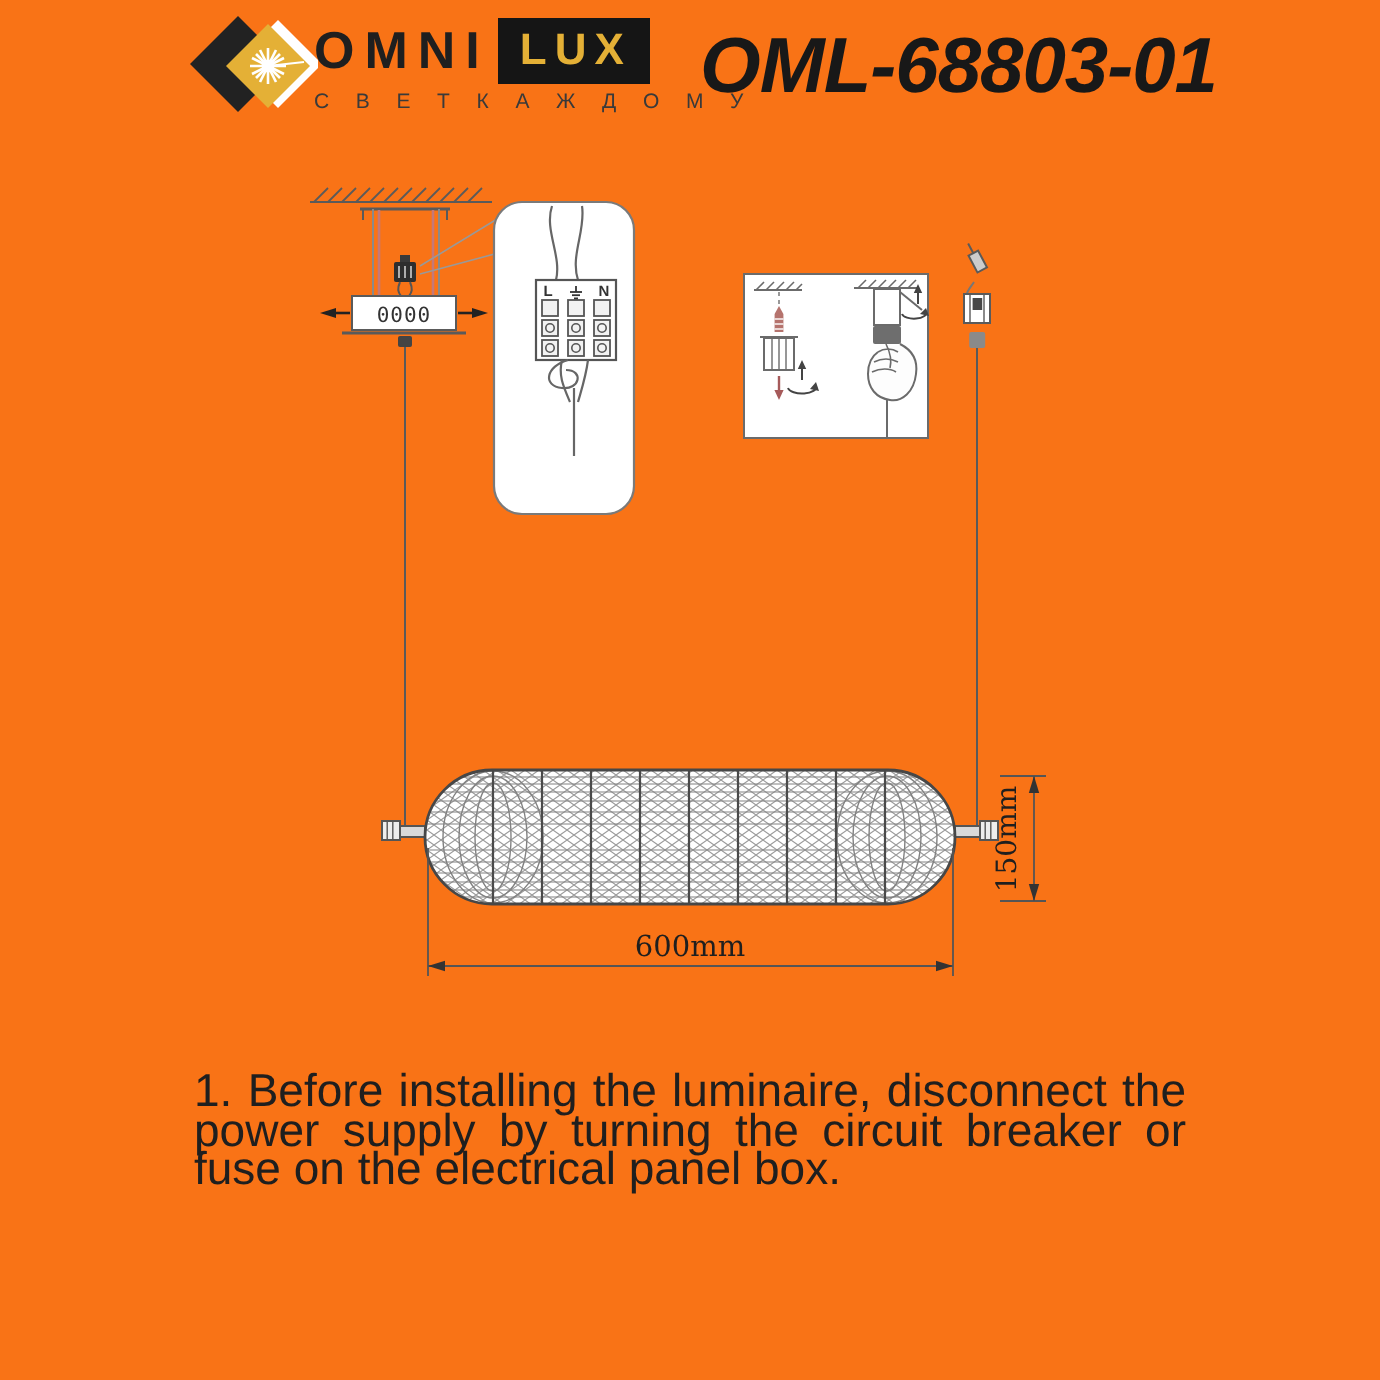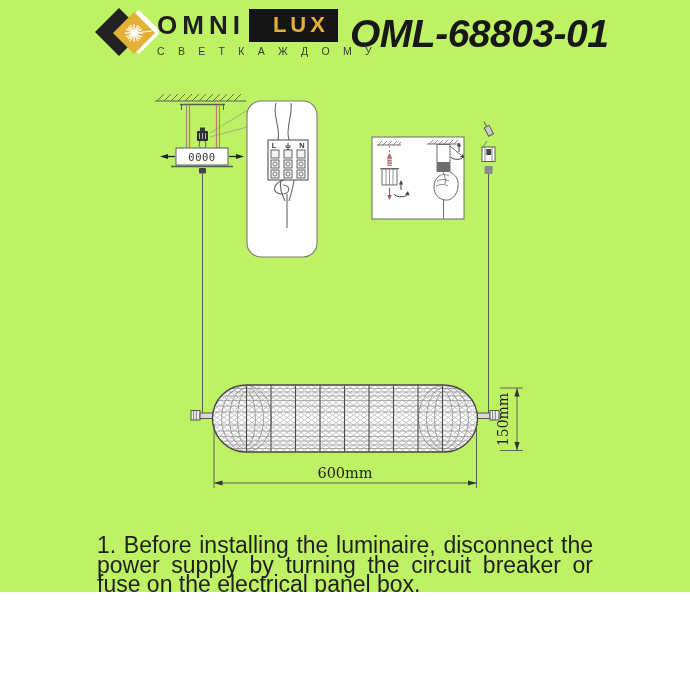--- a/index.html
+++ b/index.html
@@ -1,24 +1,24 @@
 <!DOCTYPE html>
 <html><head>
 <meta charset="utf-8">
 <style>
   html,body{margin:0;padding:0;background:#ffffff;}
-  .page{position:relative;width:690px;height:592px;background:#bef264;overflow:hidden;
+  .page{position:relative;width:690px;height:690px;background:#f97316;overflow:hidden;
         font-family:"Liberation Sans",sans-serif;color:#1d1d1d;}
   
   .logo-icon{position:absolute;left:93px;top:4px;width:66px;height:56px;}
   .brand{position:absolute;left:157px;top:9px;}
   .brand-row{display:flex;align-items:center;}
   .brand-omni{font-size:26px;font-weight:600;letter-spacing:5px;color:#1f1f1f;}
   .brand-lux{display:inline-block;margin-left:4px;background:#151515;color:#e4b036;
-             font-size:22px;font-weight:700;letter-spacing:4px;padding:3px 9px 4px 24px;}
+             font-size:22px;font-weight:700;letter-spacing:4px;padding:3px 9px 4px 11px;}
   .brand-tagline{margin-top:3px;font-size:10.5px;letter-spacing:5.2px;color:#3a3a3a;font-weight:400;}
   .model{position:absolute;left:350px;top:12px;font-size:39px;font-weight:700;
          letter-spacing:-0.5px;color:#181818;font-style:italic;}
   
   .diagram-svg{position:absolute;left:0;top:70px;}
   
   .instructions{position:absolute;left:97px;top:536px;width:496px;
                 font-size:23px;line-height:19.5px;color:#1f1f1f;}
   .instructions p{margin:0;text-align:justify;}
 </style>

